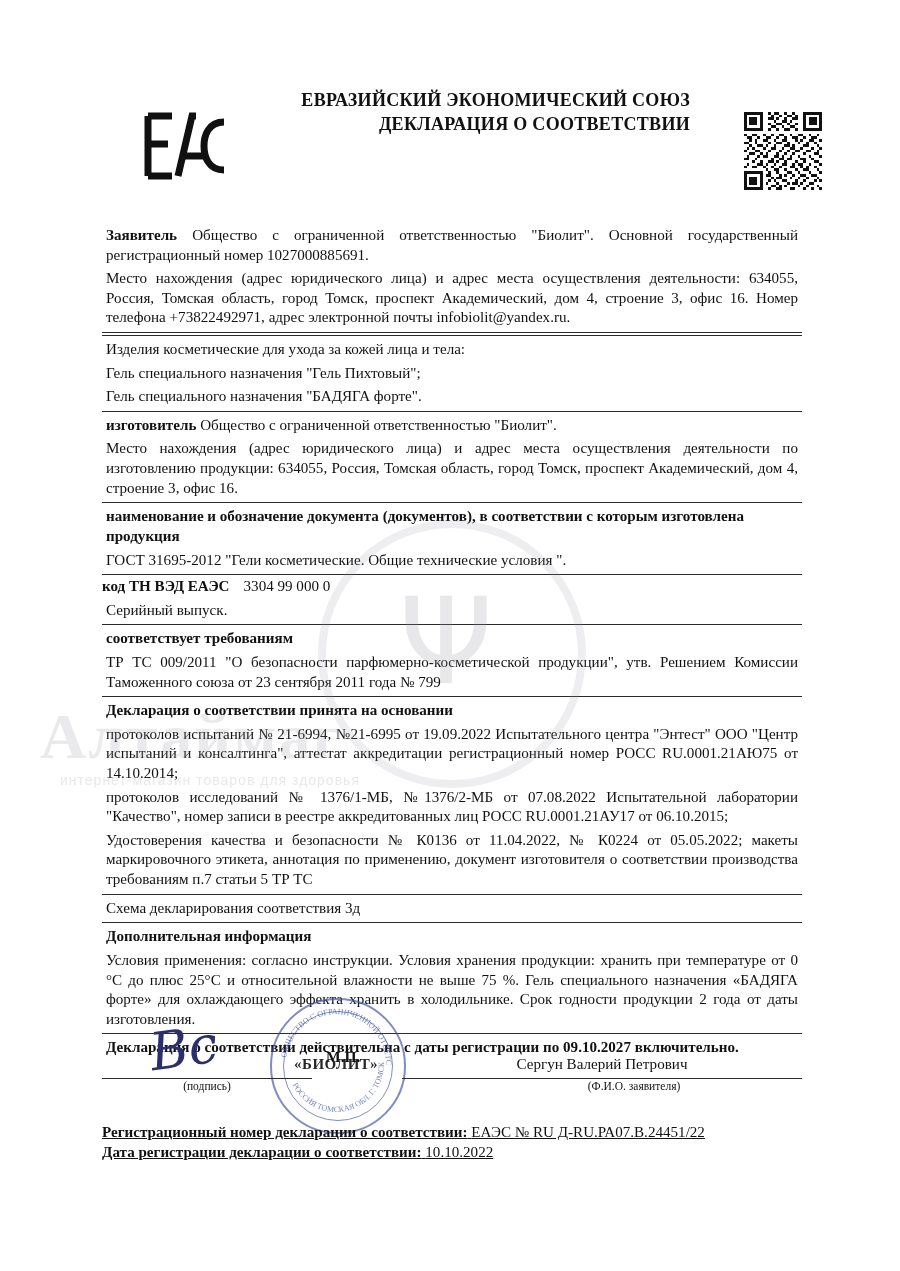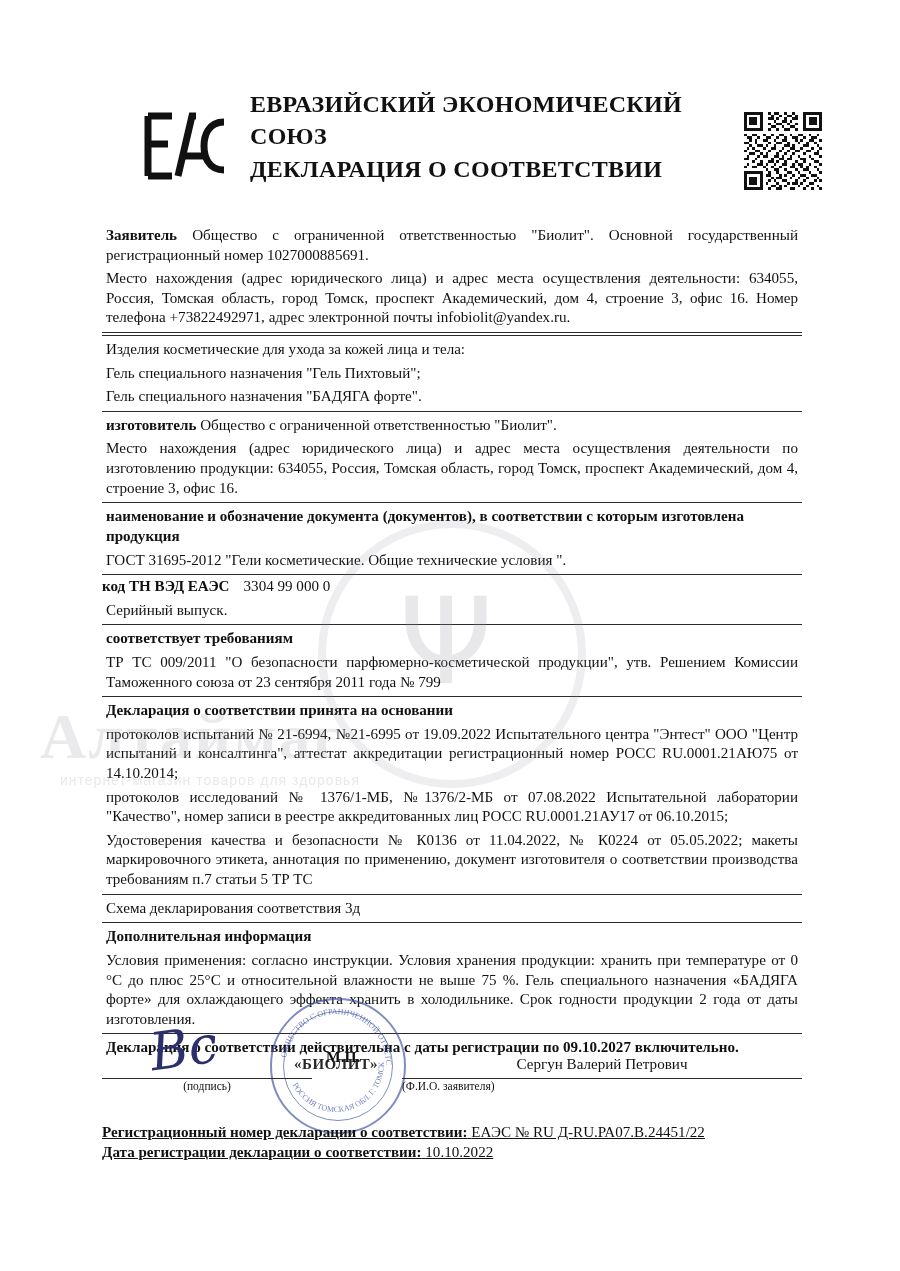--- a/index.html
+++ b/index.html
@@ -79,24 +79,24 @@
   }
   .qr {
     position: absolute;
     right: 78px; top: 112px;
     width: 78px; height: 78px;
   }
   .title-block {
     position: absolute;
     left: 250px; top: 88px;
     width: 440px;
-    text-align: left;
+    text-align: right;
     font-family: "Liberation Serif", serif;
     font-weight: bold;
-    font-size: 24px;
+    font-size: 18px;
     line-height: 1.35;
     letter-spacing: 0.3px;
   }
 
   
   .content {
     position: absolute;
     left: 102px; top: 222px;
     width: 700px;
     font-size: 15.1px;
@@ -141,22 +141,23 @@
     position: absolute;
     left: 0; top: 60px;
     width: 210px;
     text-align: center;
     font-size: 11.5px;
   }
   .sig-cap-right {
     position: absolute;
     left: 300px; top: 60px;
     width: 400px;
-    text-align: left;
+    text-align: center;
     font-size: 11.5px;
+    padding-left: 32px;
   }
   .sig-name {
     position: absolute;
     left: 300px; top: 36px;
     width: 400px;
     text-align: center;
     font-size: 15.1px;
   }
   .mp {
     position: absolute;

